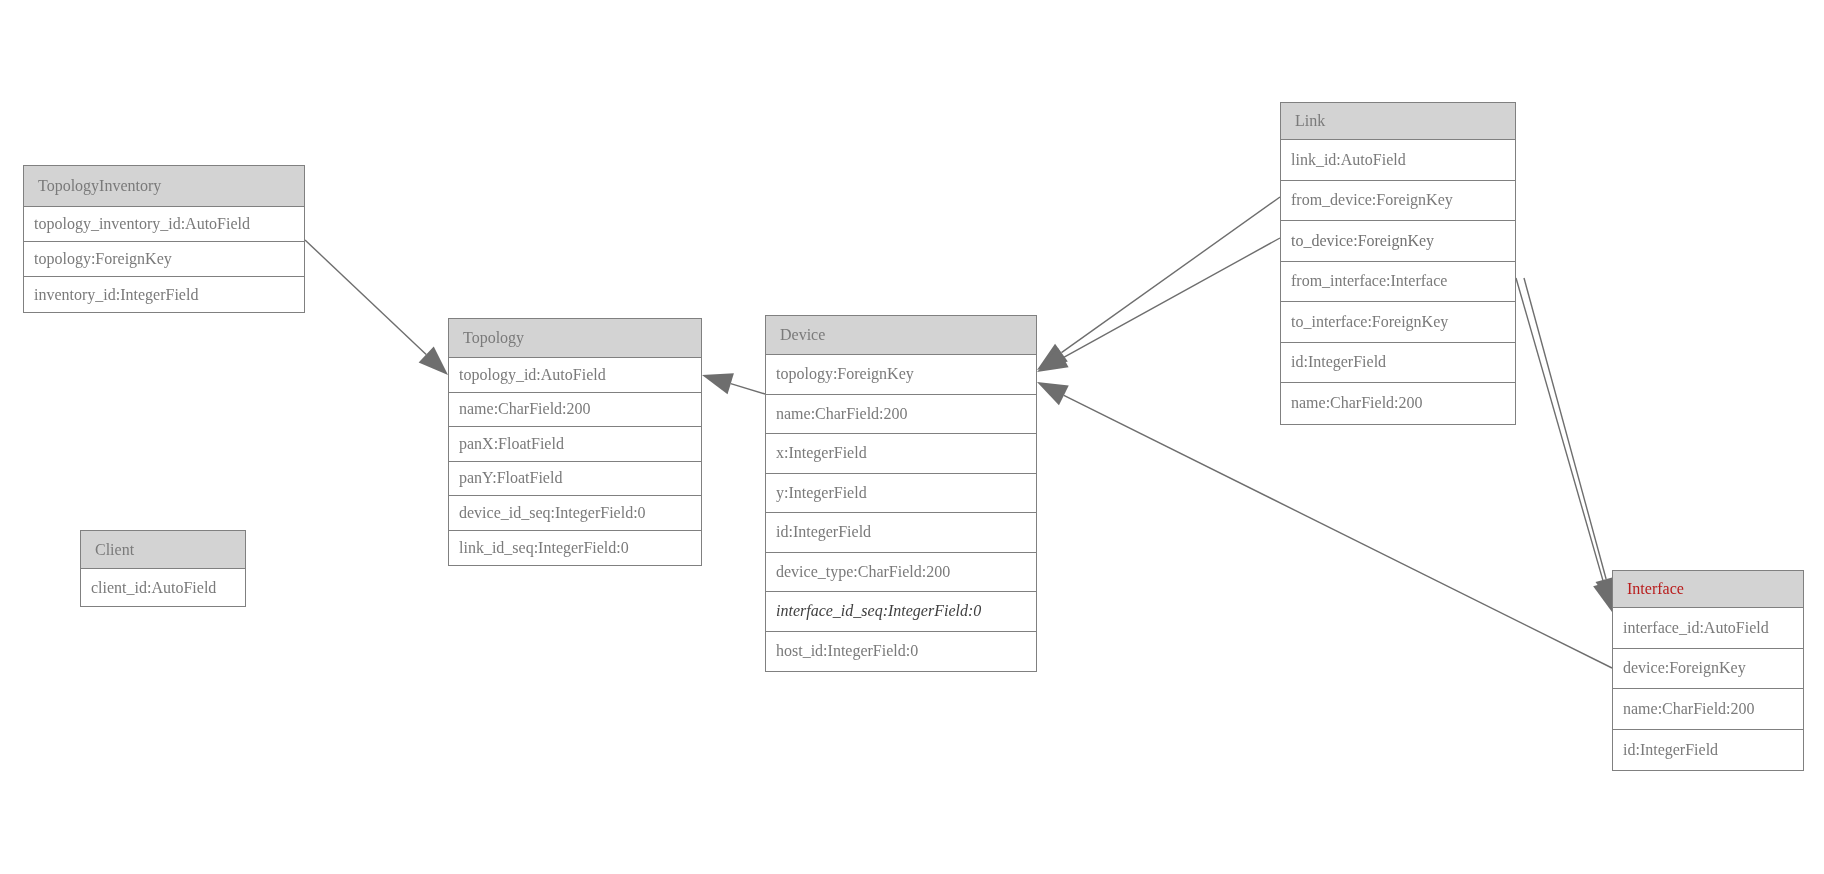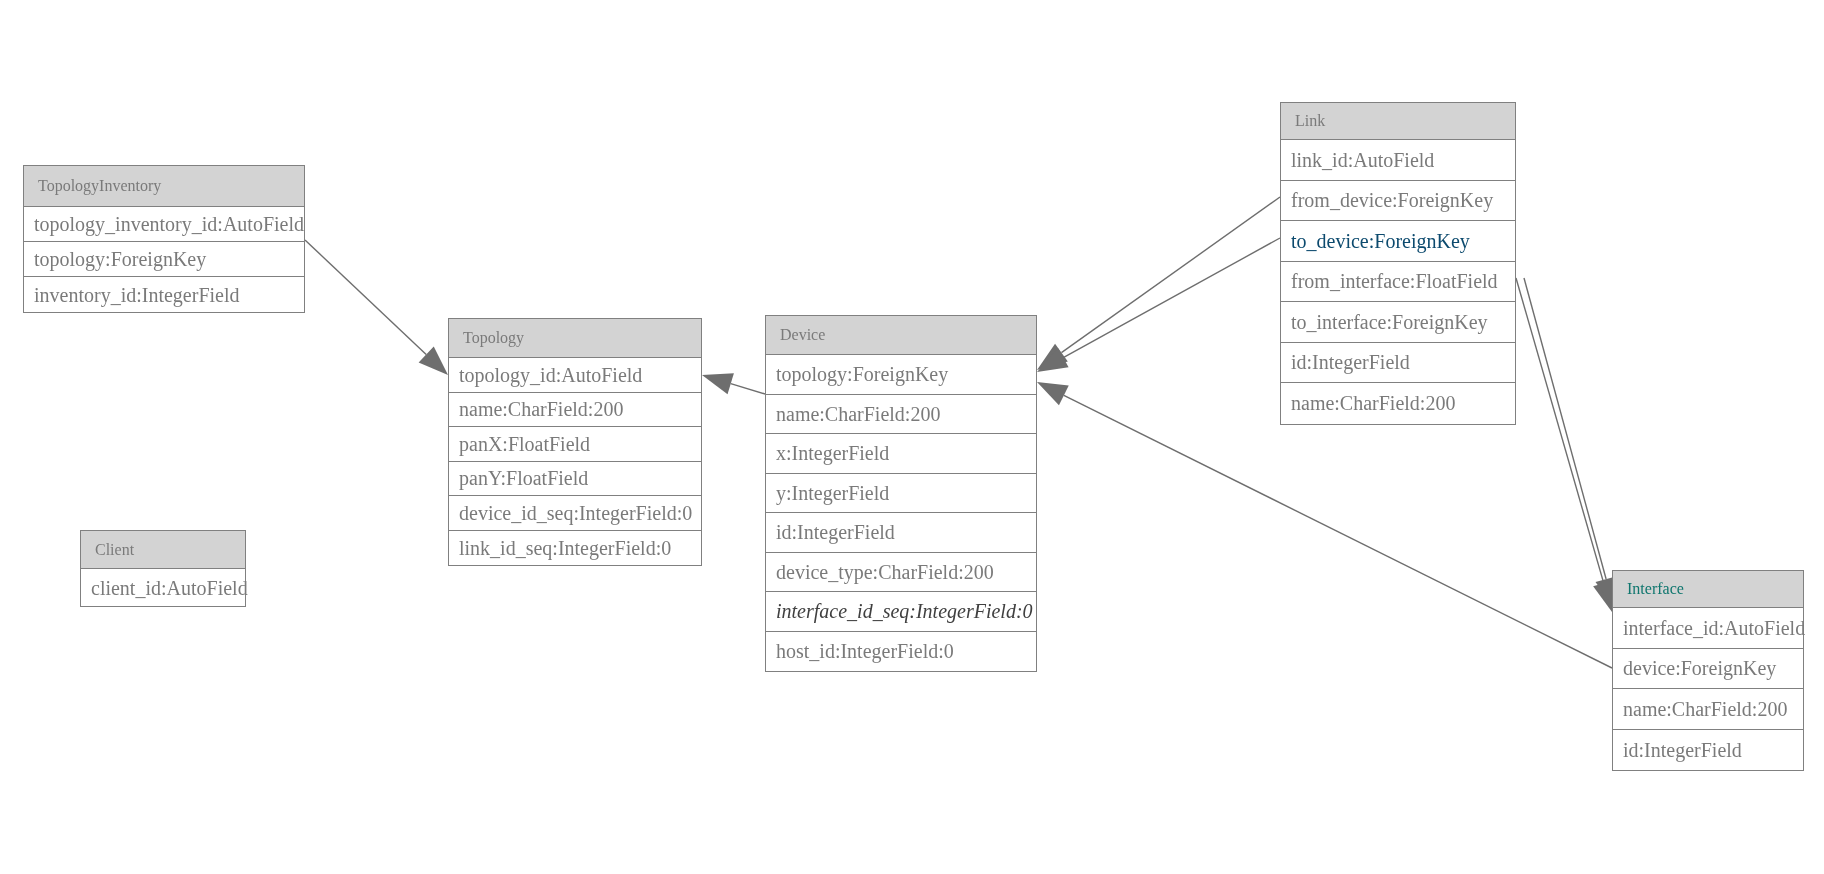--- a/index.html
+++ b/index.html
@@ -25,21 +25,21 @@
     font-size:16px;
     line-height:1;
     padding:0 0 0 14px;
     display:flex;
     align-items:center;
   }
   .entity .erow{
     border-bottom:1px solid #808080;
     box-sizing:border-box;
     color:#7a7a7a;
-    font-size:20px;
+    font-size:16px;
     line-height:1;
     padding:0 0 0 10px;
     display:flex;
     align-items:center;
     background:#ffffff;
   }
   .entity .erow:last-child{border-bottom:none;}
 </style>
 </head>
 <body>
@@ -102,26 +102,26 @@
       <div class="erow" style="height: 39.5px; color: rgb(122, 122, 122); border-bottom-color: rgb(128, 128, 128);">y:IntegerField</div>
       <div class="erow" style="height: 39.5px; color: rgb(122, 122, 122); border-bottom-color: rgb(128, 128, 128);">id:IntegerField</div>
       <div class="erow" style="height: 39.5px; color: rgb(122, 122, 122); border-bottom-color: rgb(128, 128, 128);">device_type:CharField:200</div>
       <div class="erow" style="height: 39.5px; color: #404040; border-bottom-color: rgb(128, 128, 128); font-style: italic;">interface_id_seq:IntegerField:0</div>
       <div class="erow" style="height: 39.5px; color: rgb(122, 122, 122); border-bottom-color: rgb(128, 128, 128);">host_id:IntegerField:0</div>
     </div>
     <div class="entity" style="left: 1280px; top: 102px; width: 236px; border-color: rgb(128, 128, 128);">
       <div class="ehead" style="height: 37px; background: rgb(211, 211, 211); color: rgb(122, 122, 122); border-bottom-color: rgb(128, 128, 128);">Link</div>
       <div class="erow" style="height: 40.5px; color: rgb(122, 122, 122); border-bottom-color: rgb(128, 128, 128);">link_id:AutoField</div>
       <div class="erow" style="height: 40.5px; color: rgb(122, 122, 122); border-bottom-color: rgb(128, 128, 128);">from_device:ForeignKey</div>
-      <div class="erow" style="height: 40.5px; color: #0c4a6e; border-bottom-color: rgb(128, 128, 128);">to_device:ForeignKey</div>
-      <div class="erow" style="height: 40.5px; color: rgb(122, 122, 122); border-bottom-color: rgb(128, 128, 128);">from_interface:FloatField</div>
+      <div class="erow" style="height: 40.5px; color: #737373; border-bottom-color: rgb(128, 128, 128);">to_device:ForeignKey</div>
+      <div class="erow" style="height: 40.5px; color: rgb(122, 122, 122); border-bottom-color: rgb(128, 128, 128);">from_interface:Interface</div>
       <div class="erow" style="height: 40.5px; color: rgb(122, 122, 122); border-bottom-color: rgb(128, 128, 128);">to_interface:ForeignKey</div>
       <div class="erow" style="height: 40.5px; color: rgb(122, 122, 122); border-bottom-color: rgb(128, 128, 128);">id:IntegerField</div>
       <div class="erow" style="height: 40.5px; color: rgb(122, 122, 122); border-bottom-color: rgb(128, 128, 128);">name:CharField:200</div>
     </div>
     <div class="entity" style="left: 1612px; top: 570px; width: 192px; border-color: rgb(128, 128, 128);">
-      <div class="ehead" style="height: 37px; background: rgb(211, 211, 211); color: #0f766e; border-bottom-color: rgb(128, 128, 128);">Interface</div>
+      <div class="ehead" style="height: 37px; background: rgb(211, 211, 211); color: #b91c1c; border-bottom-color: rgb(128, 128, 128);">Interface</div>
       <div class="erow" style="height: 40.5px; color: rgb(122, 122, 122); border-bottom-color: rgb(128, 128, 128);">interface_id:AutoField</div>
       <div class="erow" style="height: 40.5px; color: rgb(122, 122, 122); border-bottom-color: rgb(128, 128, 128);">device:ForeignKey</div>
       <div class="erow" style="height: 40.5px; color: rgb(122, 122, 122); border-bottom-color: rgb(128, 128, 128);">name:CharField:200</div>
       <div class="erow" style="height: 40.5px; color: rgb(122, 122, 122); border-bottom-color: rgb(128, 128, 128);">id:IntegerField</div>
     </div>
   </div>
 
 </body></html>

